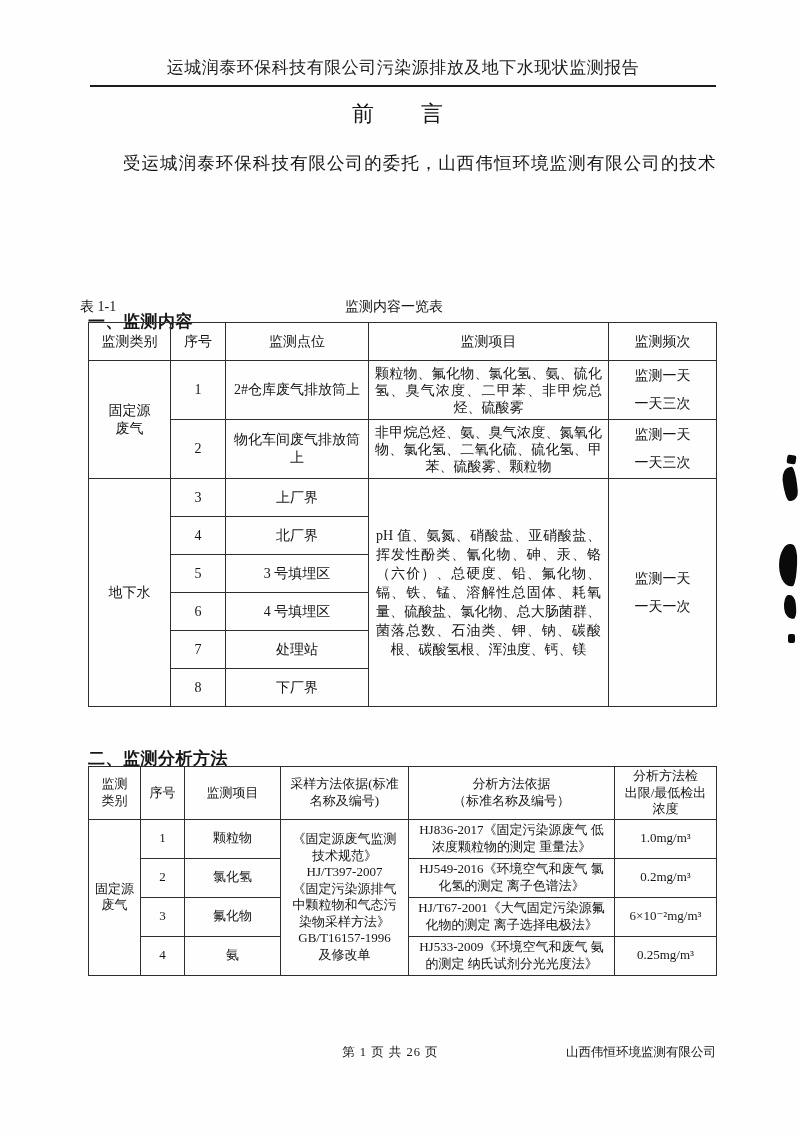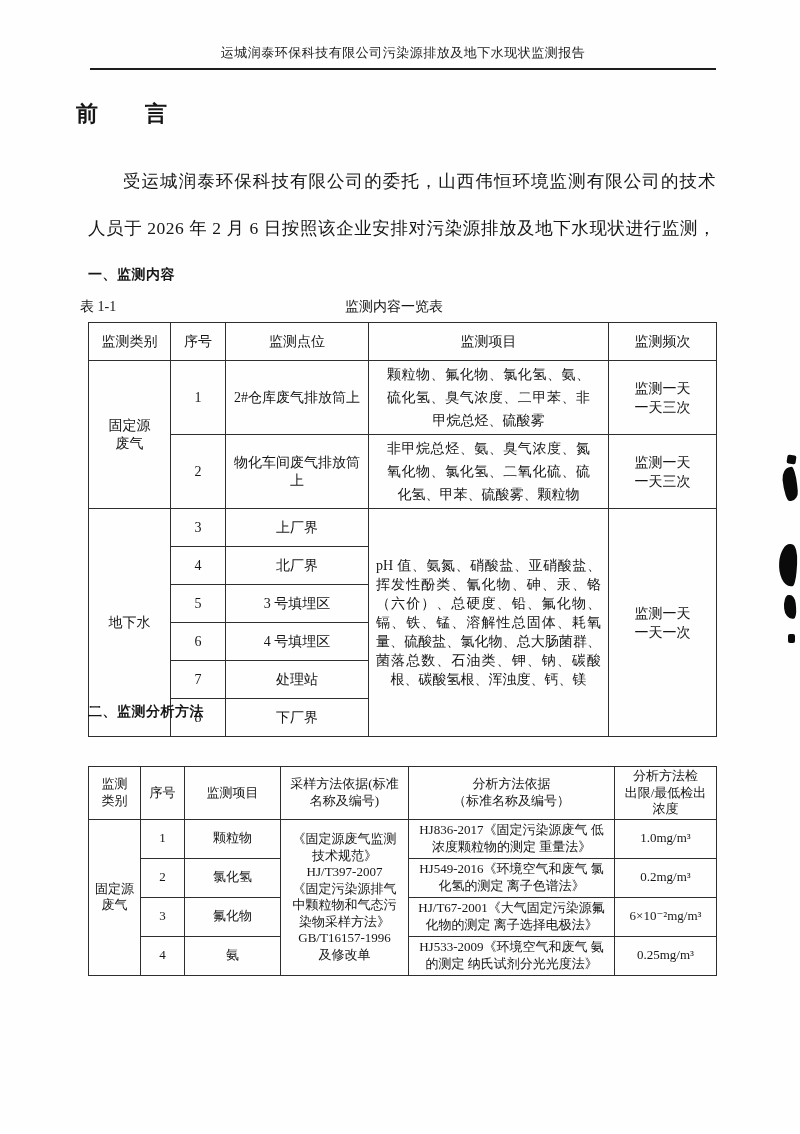--- a/index.html
+++ b/index.html
@@ -7,42 +7,42 @@
     position: relative;
     width: 800px; height: 1134px;
     margin: 0 auto;
     background: #fefefe;
     overflow: hidden;
     font-family: "Liberation Serif", "DejaVu Serif", serif;
     color: #161616;
   }
   
   .doc-header {
-    position: absolute; top: 44px; left: 90px; width: 626px;
-    text-align: center; font-size: 13px; letter-spacing: 0.5px;
+    position: absolute; top: 56px; left: 90px; width: 626px;
+    text-align: center; font-size: 17px; letter-spacing: 0.5px;
     padding-bottom: 6px; border-bottom: 2px solid #1d1d1d; color: #1c1c1c;
   }
   
   .preface-title {
-    position: absolute; top: 99px; left: 76px; width: 628px;
-    text-align: left; font-size: 22px; font-weight: bold;
+    position: absolute; top: 99px; left: 84px; width: 628px;
+    text-align: center; font-size: 22px; font-weight: normal;
     font-family: "Liberation Sans", "DejaVu Sans", sans-serif; letter-spacing: 1px;
   }
   .intro {
-    position: absolute; top: 140px; left: 88px; width: 628px;
+    position: absolute; top: 122px; left: 88px; width: 628px;
     font-size: 17.5px; line-height: 47.5px; letter-spacing: 0.5px;
   }
   .intro .line { display: block; }
   .intro .jl { text-align: justify; text-align-last: justify; }
   .intro .indent { text-indent: 2em; }
   
   .sec-heading {
     position: absolute; left: 88px;
     font-family: "Liberation Sans", "DejaVu Sans", sans-serif;
-    font-weight: bold; font-size: 14px; letter-spacing: 0.5px;
+    font-weight: bold; font-size: 17px; letter-spacing: 0.5px; margin-top: 44px;
   }
   #sec1-heading { top: 266px; }
   #sec2-heading { top: 703px; }
   
   .table-caption {
     position: absolute; left: 80px; width: 628px;
     text-align: center; font-size: 14px;
   }
   #caption1 { top: 298px; }
   #caption2 { top: 742px; }
@@ -61,23 +61,23 @@
     line-height: 18px; overflow: hidden;
   }
   #table1 thead tr { height: 38px; padding-left: 8px; }
   #table1 tbody tr:nth-child(1) { height: 52px; }
   #table1 tbody tr:nth-child(2) { height: 51px; }
   #table1 tbody tr:nth-child(n+3) { height: 38px; }
   #table2 thead tr { height: 50px; }
   #table2 tbody tr { height: 39px; }
   #table2 td, #table2 th { line-height: 16.5px; }
   .pre { white-space: pre-line; }
-  .items-gas { text-align: justify; text-align-last: center; line-height: 23px; padding: 2px 18px; }
+  .items-gas { text-align: justify; text-align-last: center; line-height: 17px; padding: 2px 6px; }
   .items-water { text-align: justify; text-align-last: center; line-height: 19px; padding: 18px 7px; }
-  .c-freq { line-height: 19px; }
+  .c-freq { line-height: 28px; }
   .c-analysis { line-height: 17px; }
   
   .footer {
     position: absolute; top: 1044px; left: 88px; width: 628px;
     font-size: 12.5px; height: 18px;
   }
   .footer .page-num { position: absolute; left: 50%; transform: translateX(-62%); letter-spacing: 1px; }
   .footer .company { position: absolute; right: 0; }
   
   .artifact { position: absolute; background: #0a0a0a; }
@@ -91,21 +91,20 @@
 <body>
 
 <div class="page">
 
   <div class="doc-header">运城润泰环保科技有限公司污染源排放及地下水现状监测报告</div>
 
   <div class="preface-title">前　　言</div>
 
   <p class="intro">
     <span class="line jl indent">受运城润泰环保科技有限公司的委托，山西伟恒环境监测有限公司的技术</span>
-    <span class="line jl">人员于 2026 年 2 月 6 日按照该企业安排对污染源排放及地下水现状进行监测，</span>
   </p>
 
   <div class="sec-heading" id="sec1-heading">一、监测内容</div>
 
   <div class="table-caption" id="caption1">
     <span class="label">表 1-1</span>
     <span>监测内容一览表</span>
   </div>
 
   <table id="table1">
@@ -231,20 +230,24 @@
       </tr>
       <tr>
         <td>4</td>
         <td>氨</td>
         <td class="c-analysis">HJ533-2009《环境空气和废气 氨的测定 纳氏试剂分光光度法》</td>
         <td>0.25mg/m³</td>
       </tr>
     </tbody>
   </table>
 
+  <div class="footer">
+    <span class="page-num">第 1 页 共 26 页</span>
+    <span class="company">山西伟恒环境监测有限公司</span>
+  </div>
 
   <div class="artifact" id="art1"></div>
   <div class="artifact" id="art2"></div>
   <div class="artifact" id="art3"></div>
   <div class="artifact" id="art4"></div>
   <div class="artifact" id="art5"></div>
 
 </div>
 
 </body></html>

